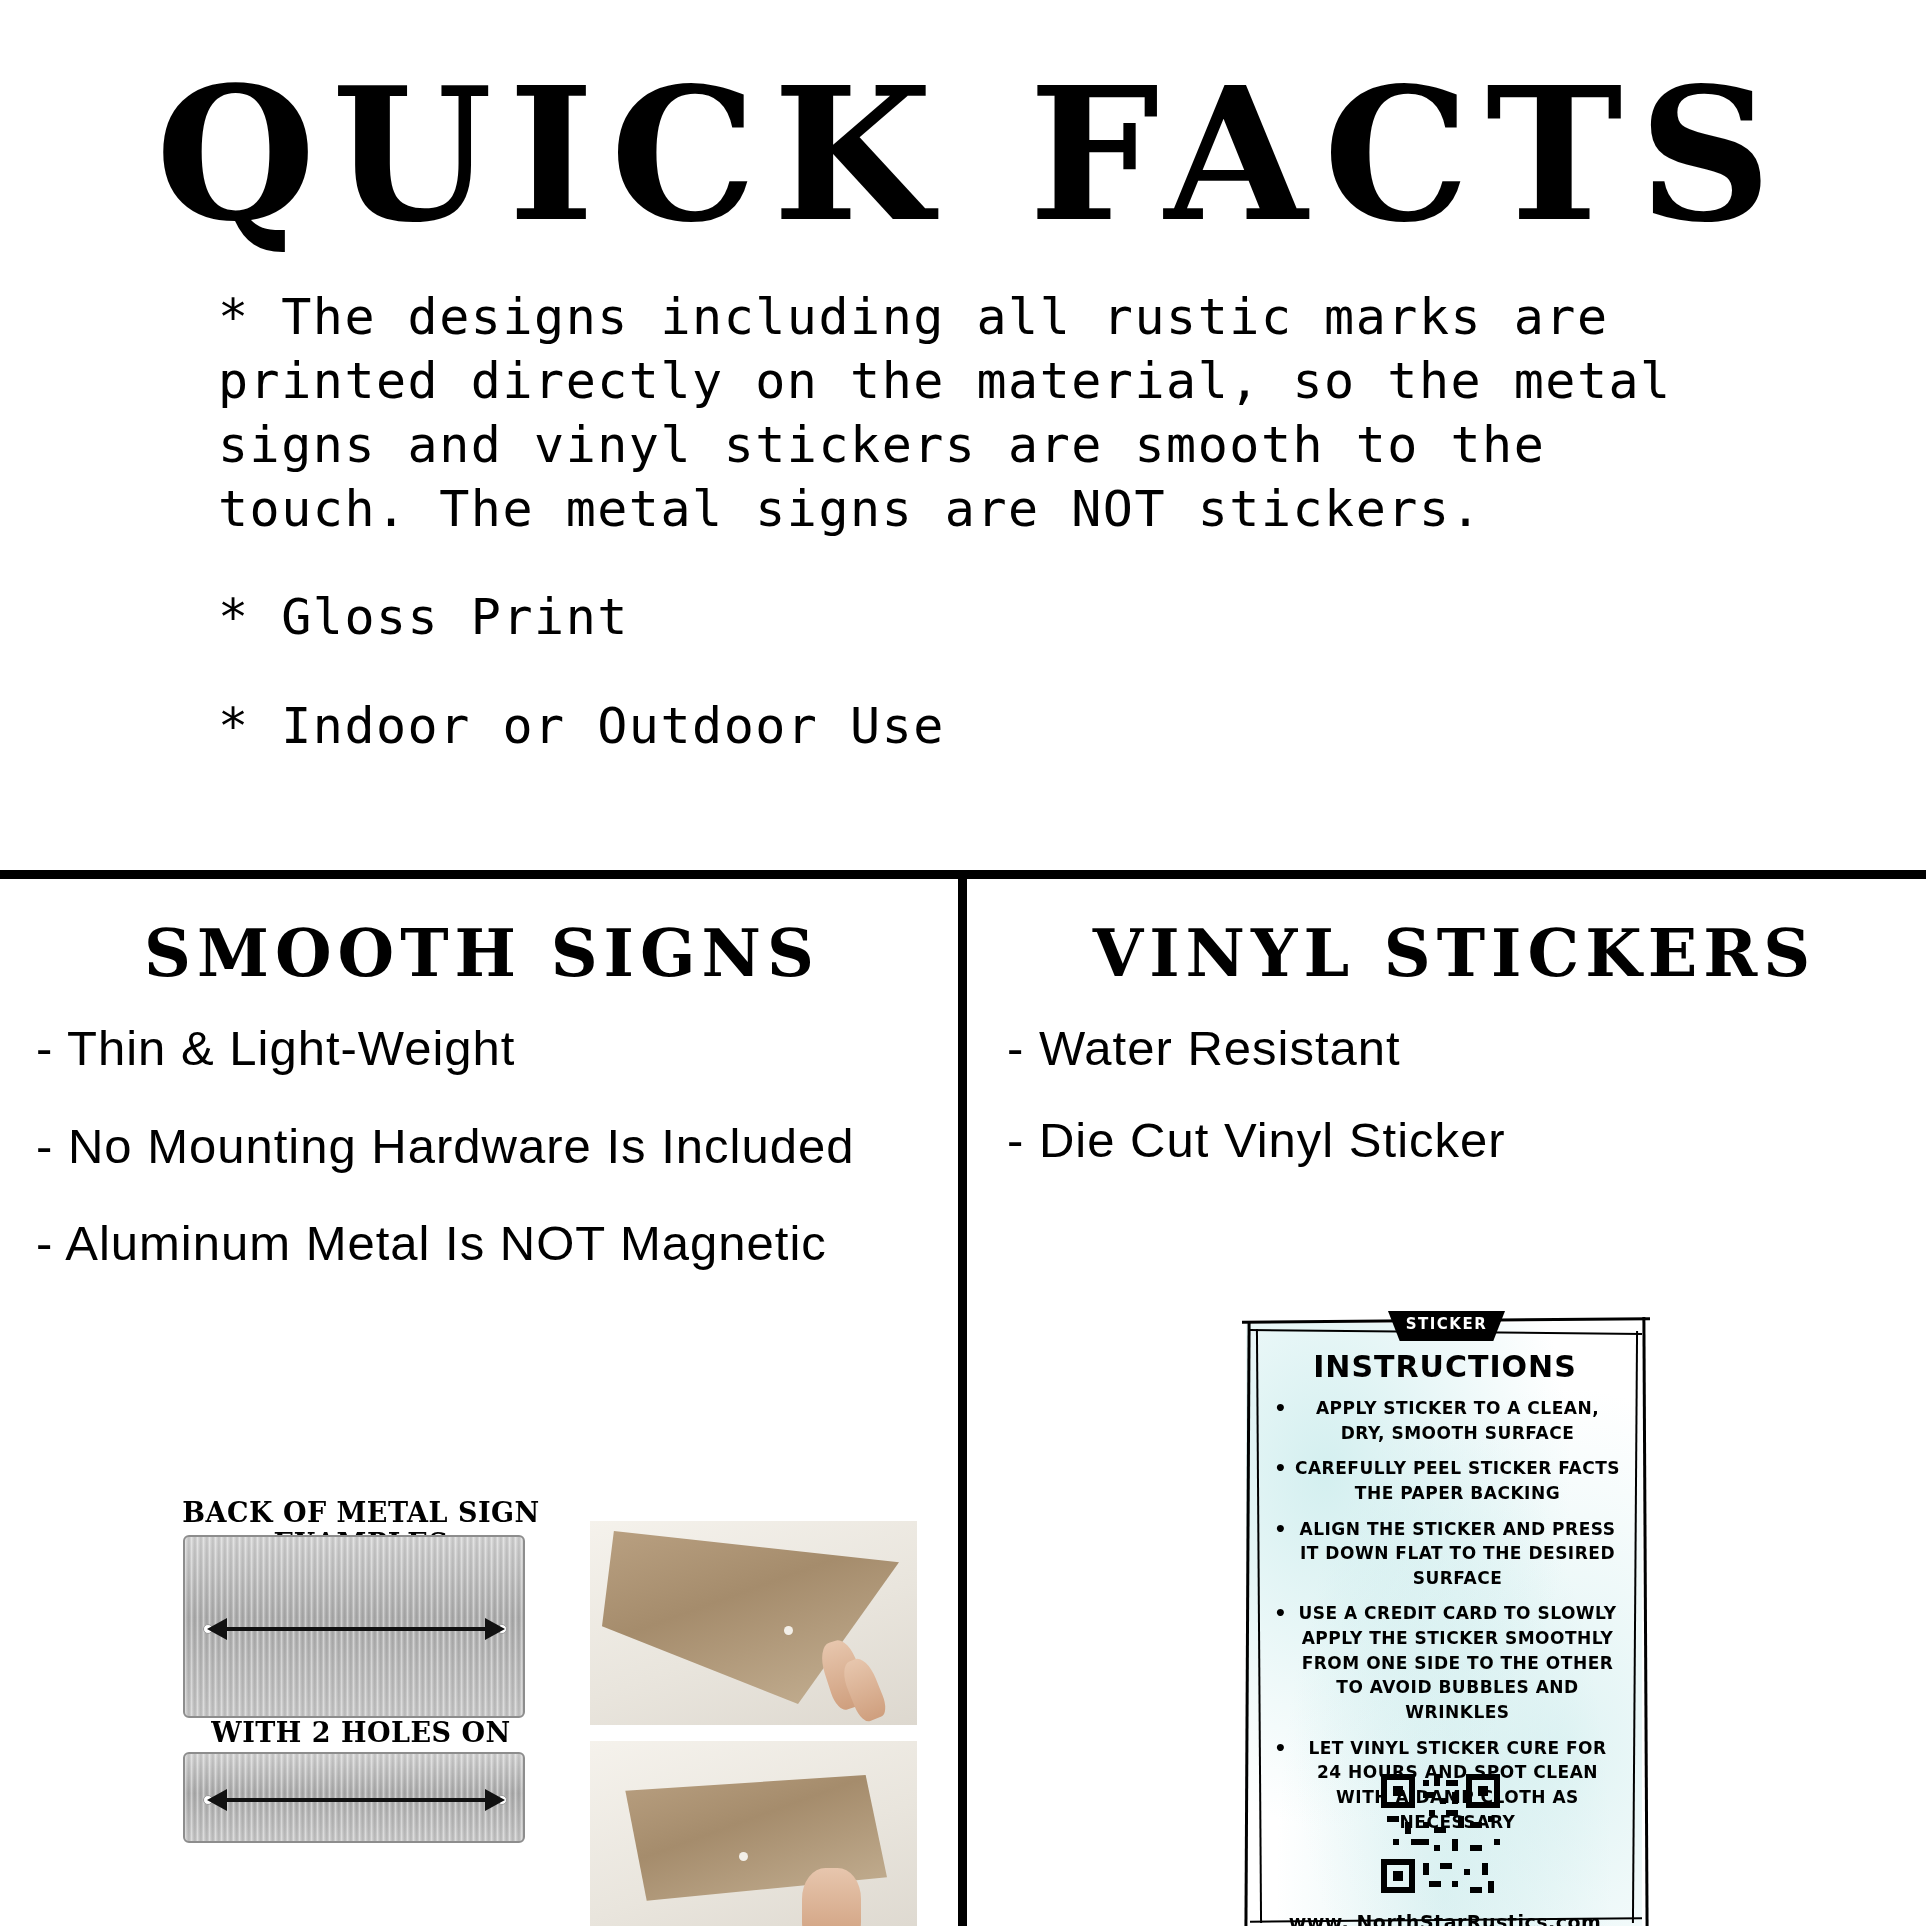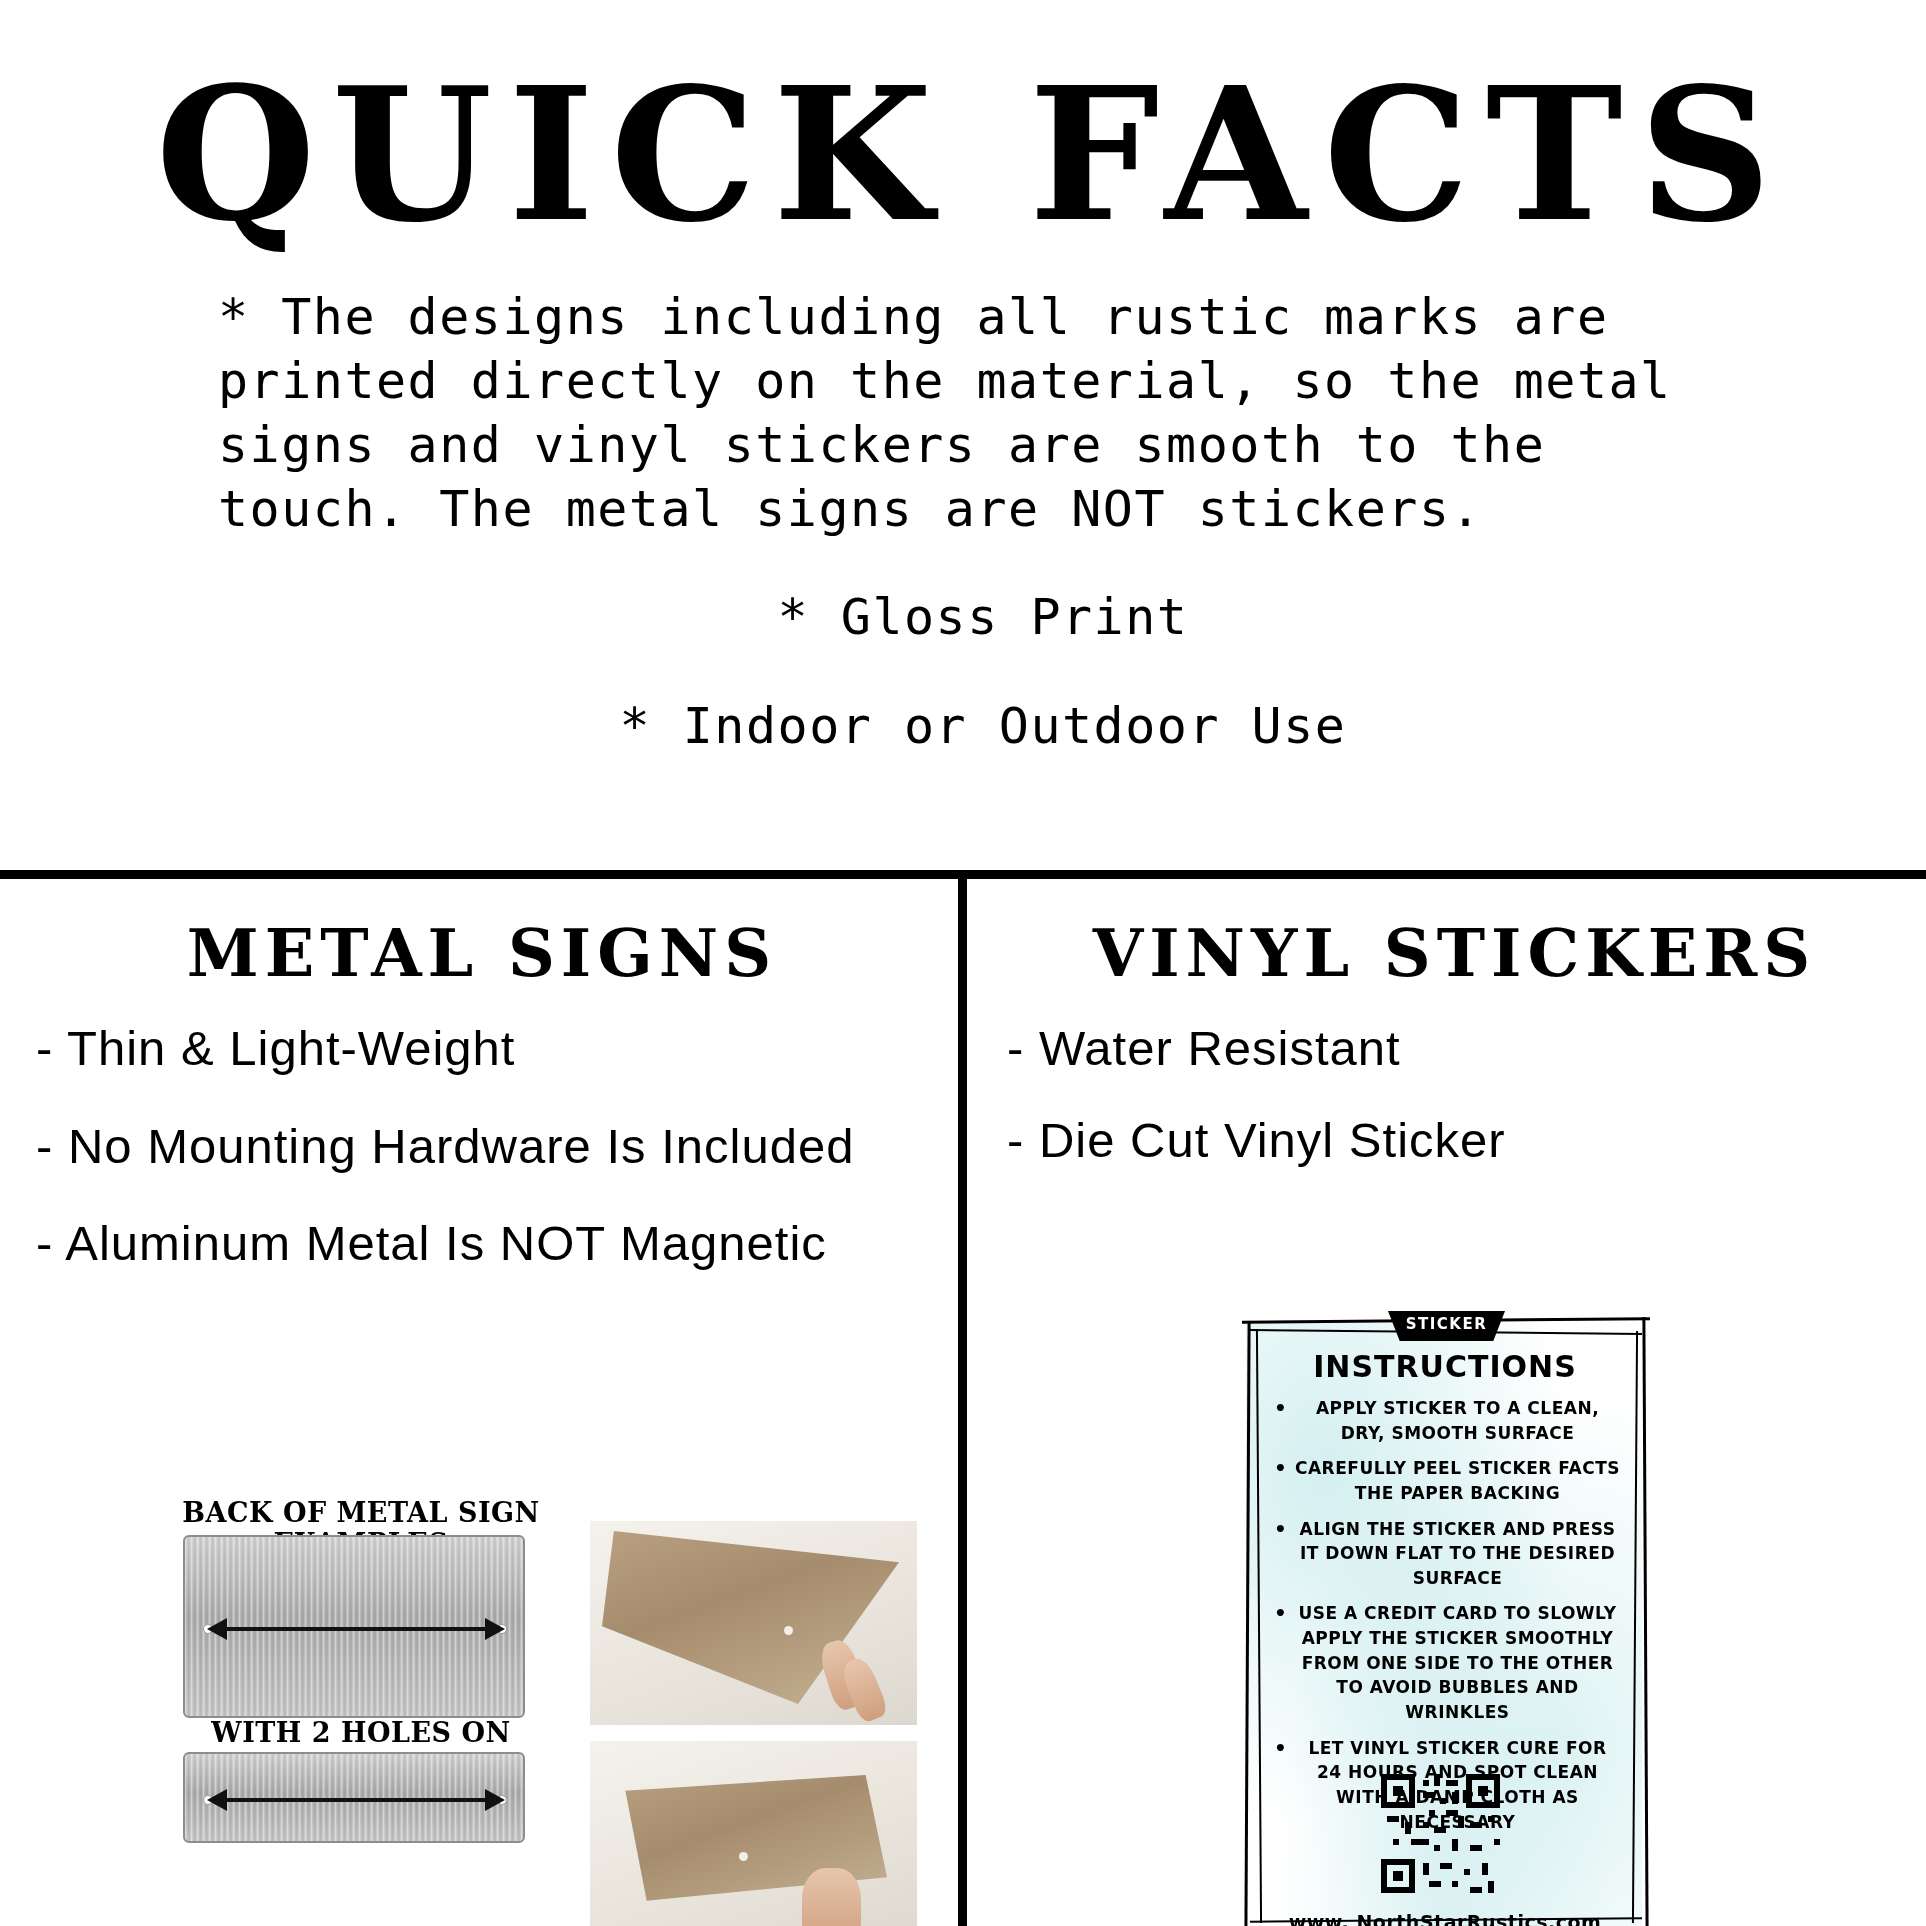--- a/index.html
+++ b/index.html
@@ -55,21 +55,20 @@
     letter-spacing: 1.5px;
     margin: 0 0 44px 0;
     text-align: left;
   }
   .fact-item {
     font-family: "DejaVu Sans Mono", monospace;
     font-size: 50px;
     line-height: 1.3;
     letter-spacing: 1.5px;
     margin: 0 0 44px 0;
-    text-align: center;
   }
 
   
   .h-divider {
     position: absolute;
     left: 0;
     top: 830px;
     width: 1927px;
     height: 9px;
     background: #000;
@@ -316,21 +315,21 @@
       <p class="fact-para">* The designs including all rustic marks are printed directly on the material, so the metal signs and vinyl stickers are smooth to the touch. The metal signs are NOT stickers.</p>
       <p class="fact-item">* Gloss Print</p>
       <p class="fact-item">* Indoor or Outdoor Use</p>
     </div>
   </div>
 
   <div class="h-divider"></div>
   <div class="v-divider"></div>
 
   <div class="col col-left">
-    <h2 class="col-title">METAL SIGNS</h2>
+    <h2 class="col-title">SMOOTH SIGNS</h2>
     <p class="bullet">- Thin &amp; Light-Weight</p>
     <p class="bullet">- No Mounting Hardware Is Included</p>
     <p class="bullet">- Aluminum Metal Is NOT Magnetic</p>
 
     <div class="metal-images">
       <p class="cap cap-1">BACK OF METAL SIGN EXAMPLES</p>
       <p class="cap cap-2">WITH 2 HOLES ON SHORT ENDS</p>
 
       <div class="metal-plate plate-1">
         <div class="hole" style="left:18px; top:87px;"></div>

